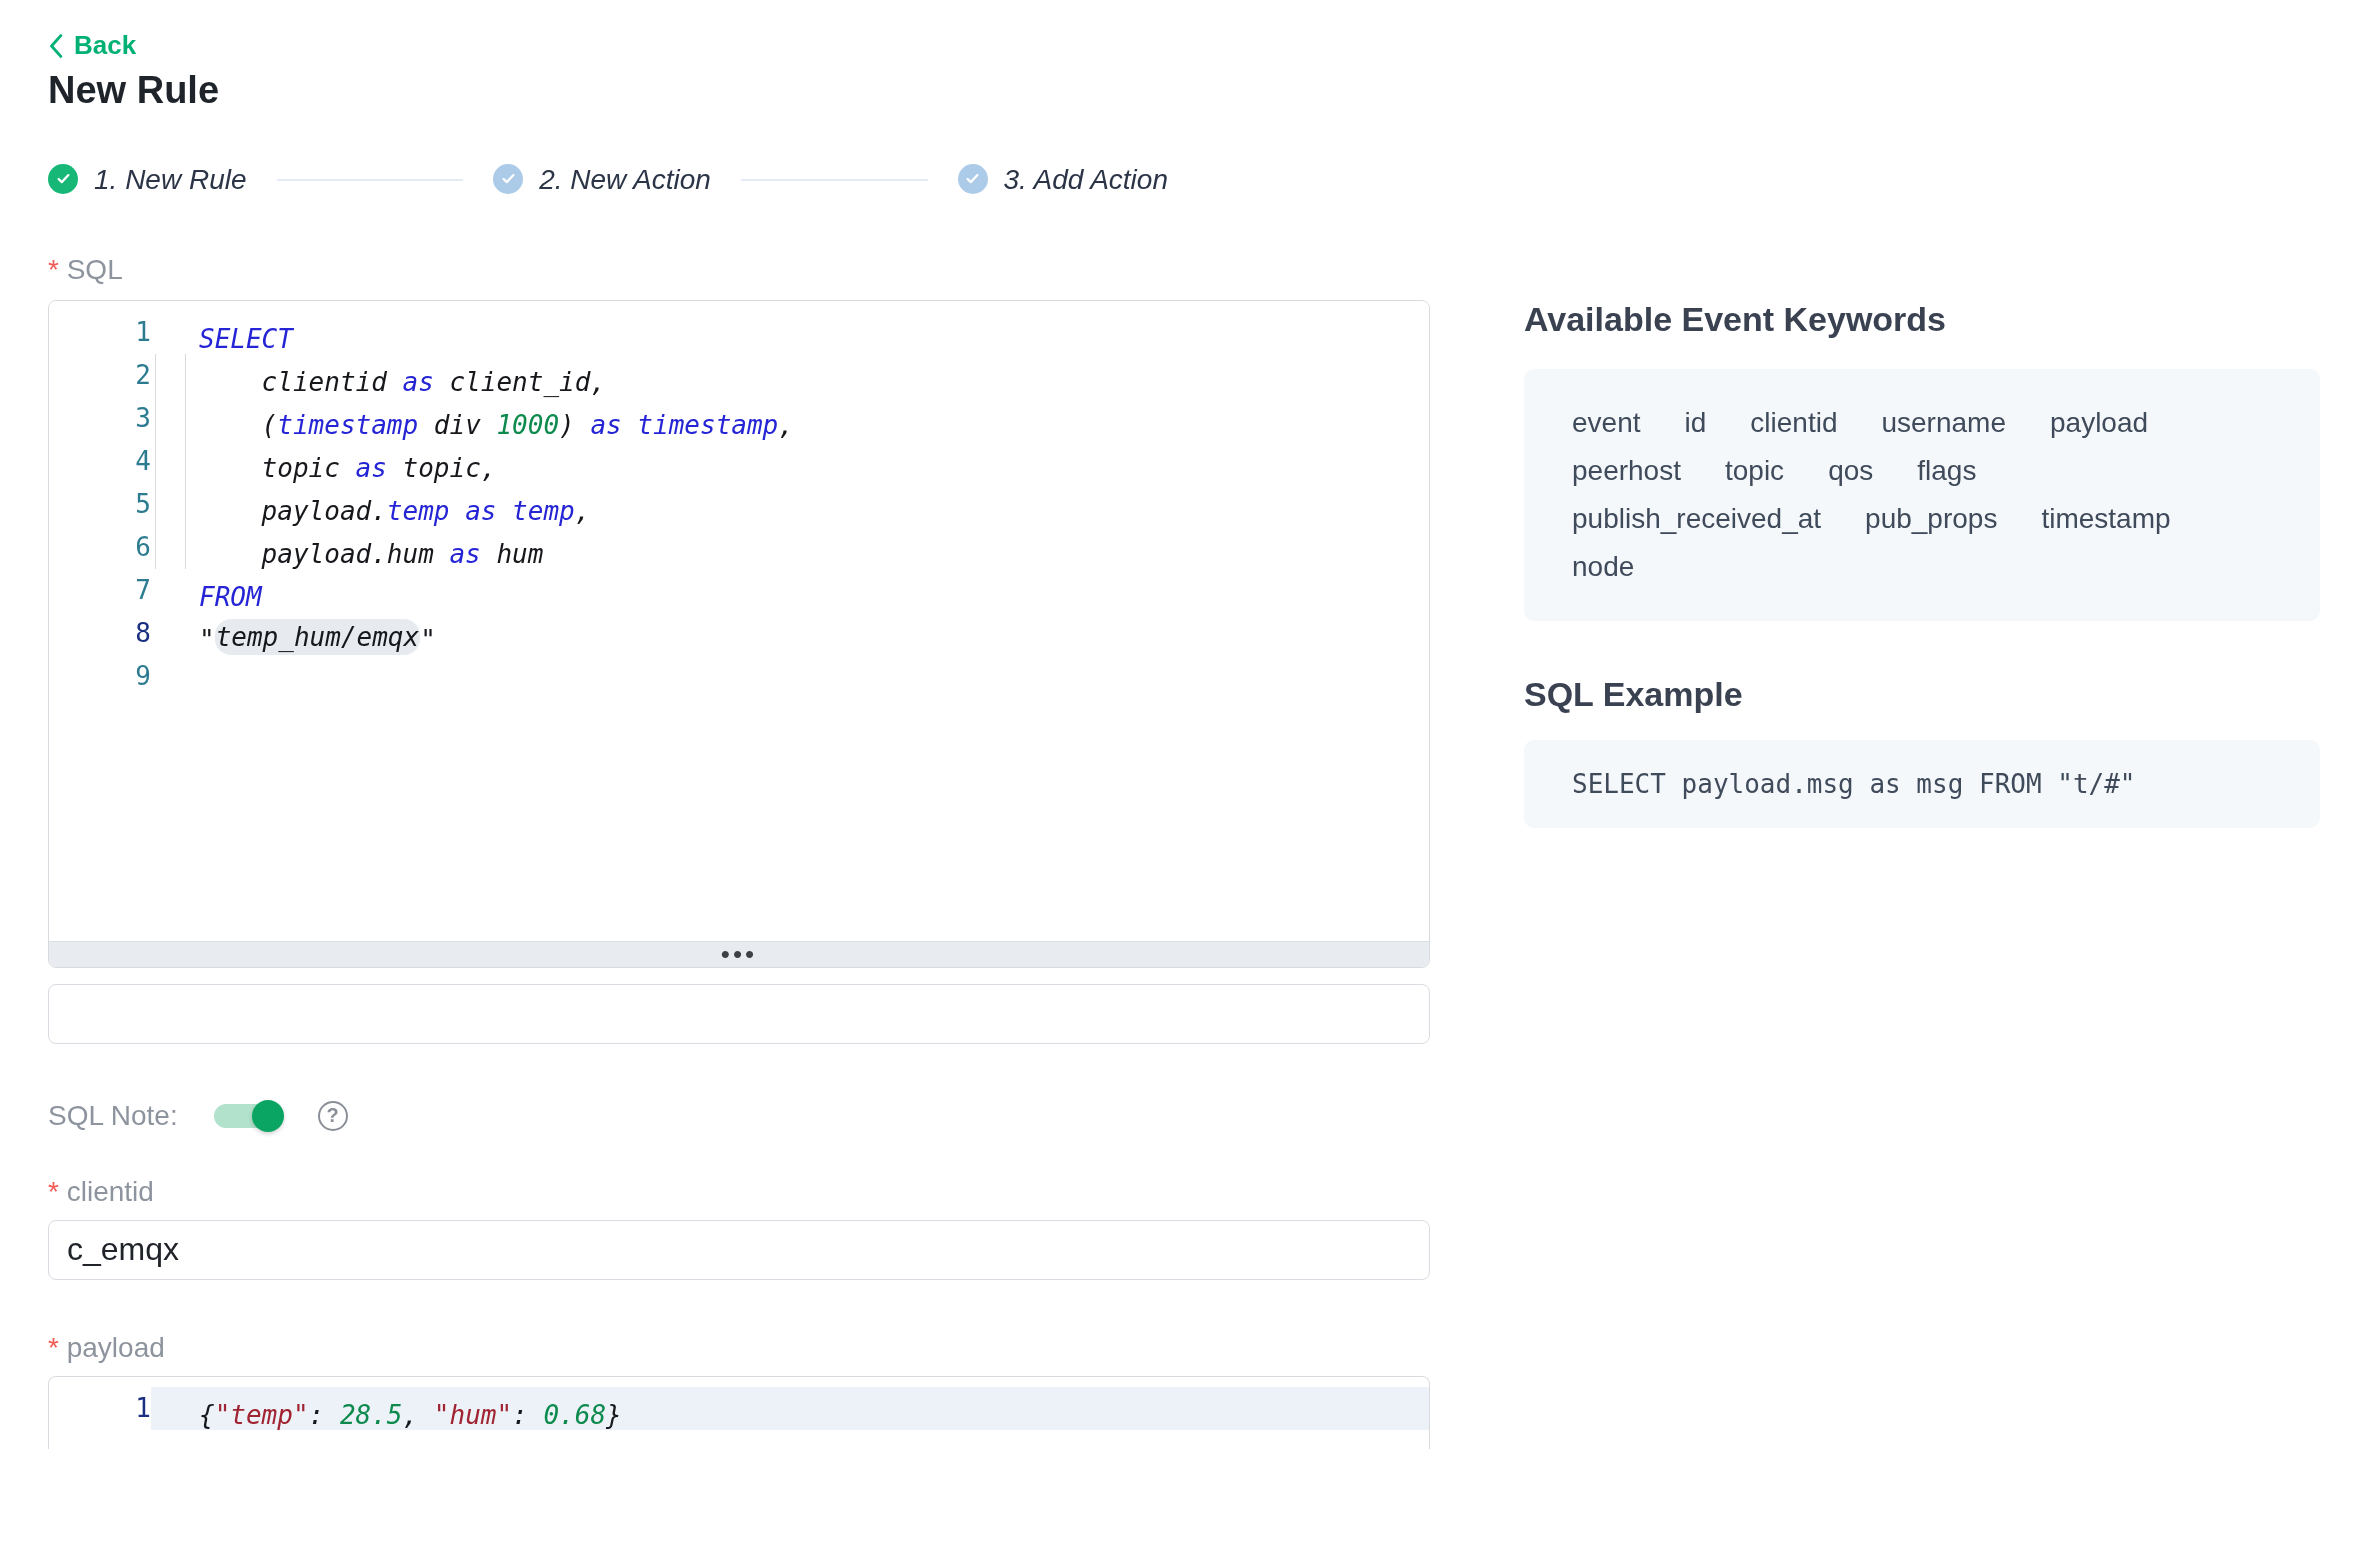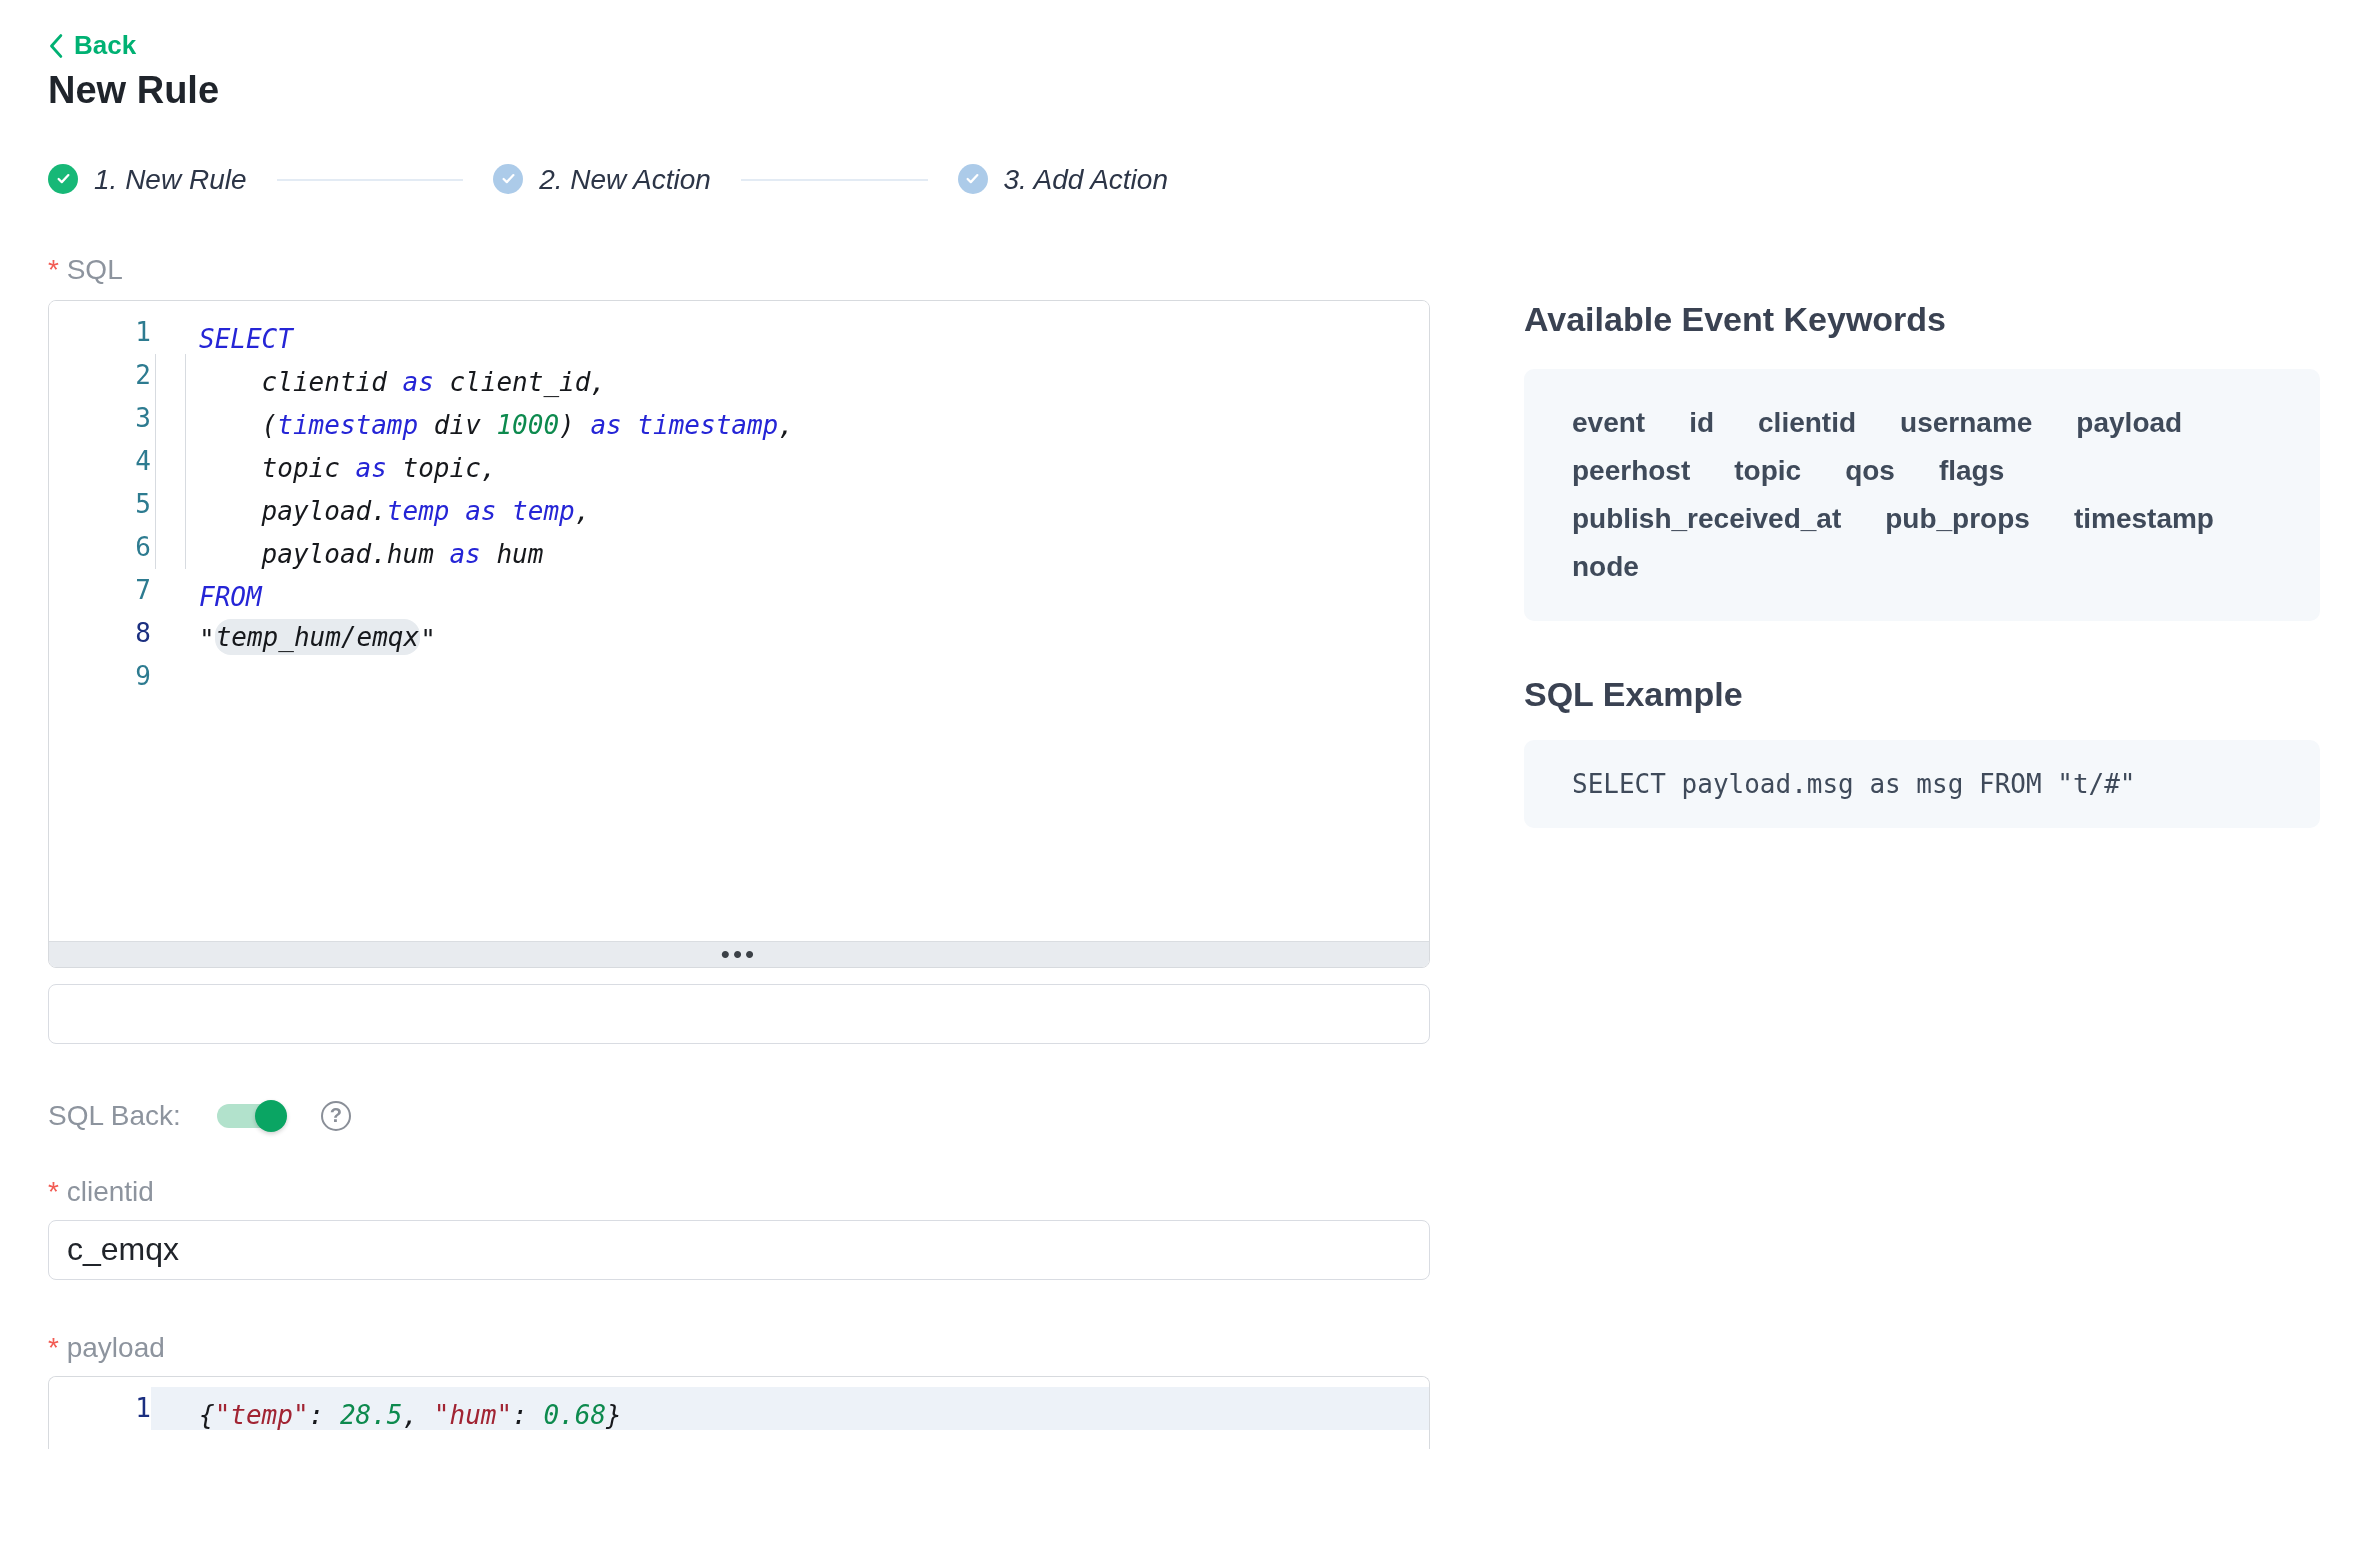--- a/index.html
+++ b/index.html
@@ -82,21 +82,21 @@
                  box-shadow:0 2px 4px rgba(0,0,0,.18); }
   .help-icon { width:30px; height:30px; border-radius:50%; border:2px solid #8a8f98;
                color:#8a8f98; font-size:20px; font-weight:700; display:flex;
                align-items:center; justify-content:center; cursor:pointer; flex:none; }
 
   
   .side-heading { font-size:34px; font-weight:600; color:#3a4252; }
   .side-panel { background:#f5f8fb; border-radius:10px; width:796px; }
   .kw-panel { margin-top:30px; padding:30px 48px; }
   .kw-row { display:flex; column-gap:44px; line-height:48px; }
-  .kw { font-size:28px; color:#3f4a5a; white-space:nowrap;font-weight:bold; }
+  .kw { font-size:28px; color:#3f4a5a; white-space:nowrap; }
   .example-heading { margin-top:54px; }
   .example-panel { margin-top:26px; padding:22px 48px; }
   .example-line { font-family:"DejaVu Sans Mono", monospace; font-size:26px;
                   line-height:44px; color:#3f4a5a; white-space:pre; }
 </style>
 </head>
 <body>
 
 <div class="page">
 
@@ -187,21 +187,21 @@
             </div>
           </div>
         <div class="editor-resizebar">
           <span class="resize-dots">•••</span>
         </div>
       </div>
 
       <input class="text-input note-input" type="text" value="" style="">
 
       <div class="sqltest-row">
-        <span class="field-label">SQL Back:</span>
+        <span class="field-label">SQL Note:</span>
         <div class="toggle">
           <div class="toggle-knob"></div>
         </div>
         <div class="help-icon">?</div>
       </div>
 
       <div class="field-label required clientid-label">clientid</div>
       <input class="text-input clientid-input" type="text" value="c_emqx" style="">
 
       <div class="field-label required payload-label">payload</div>

